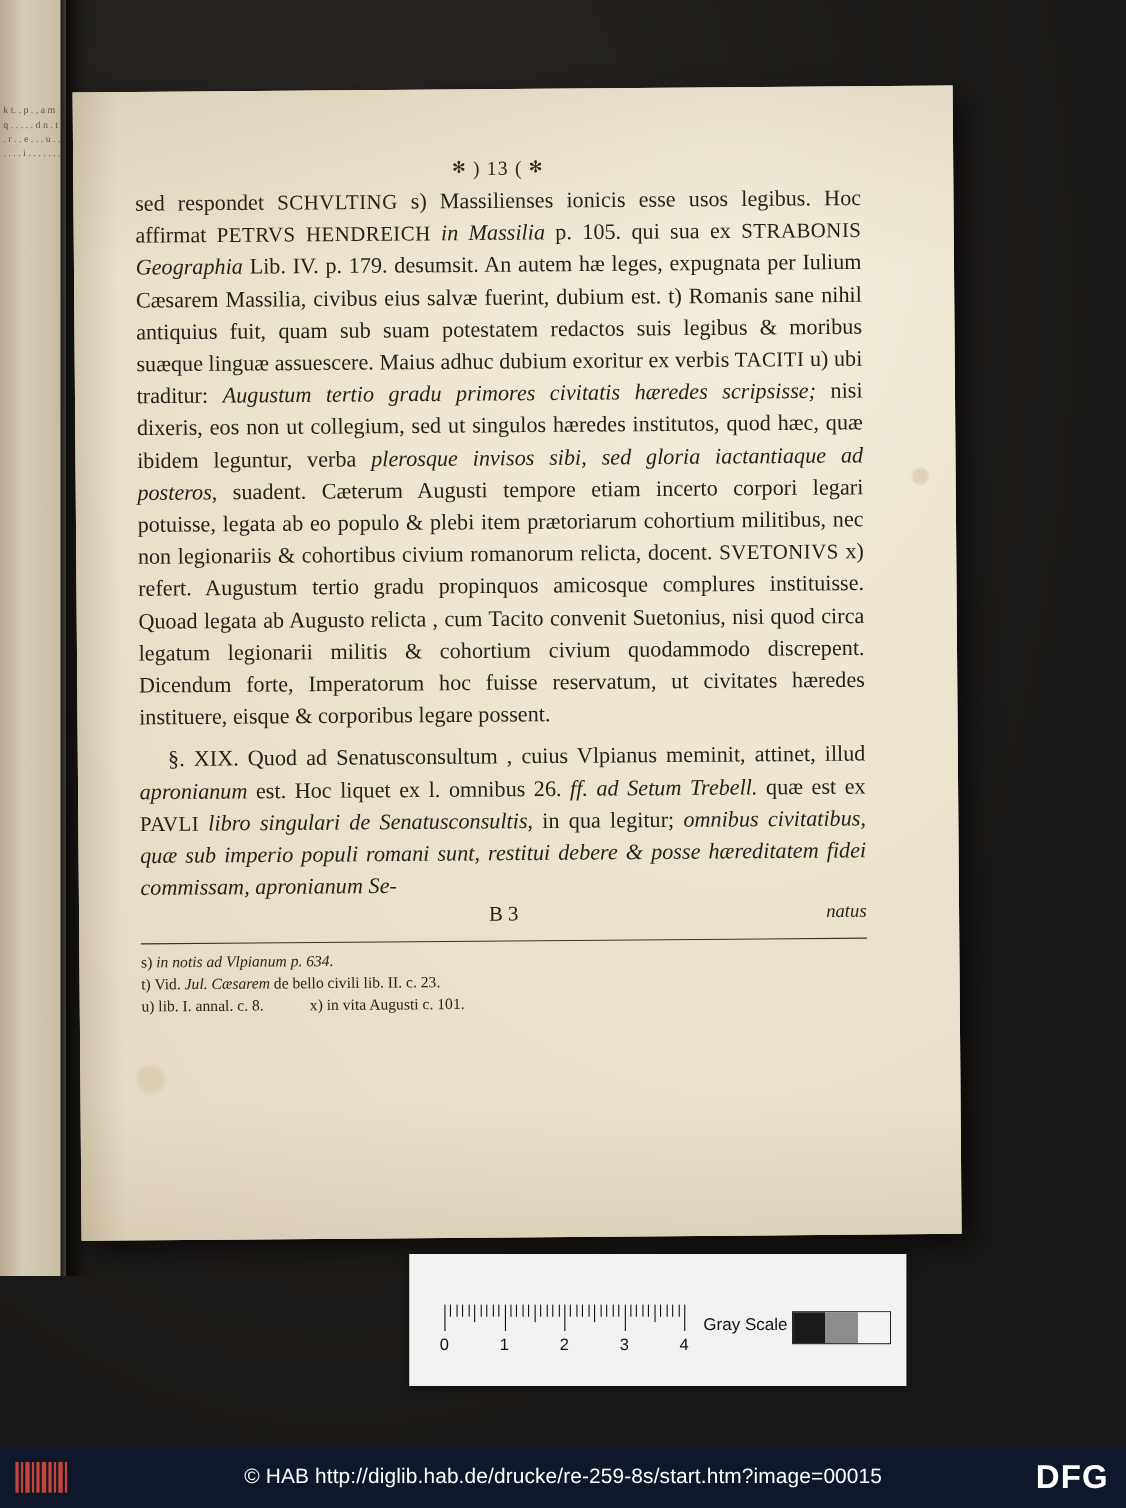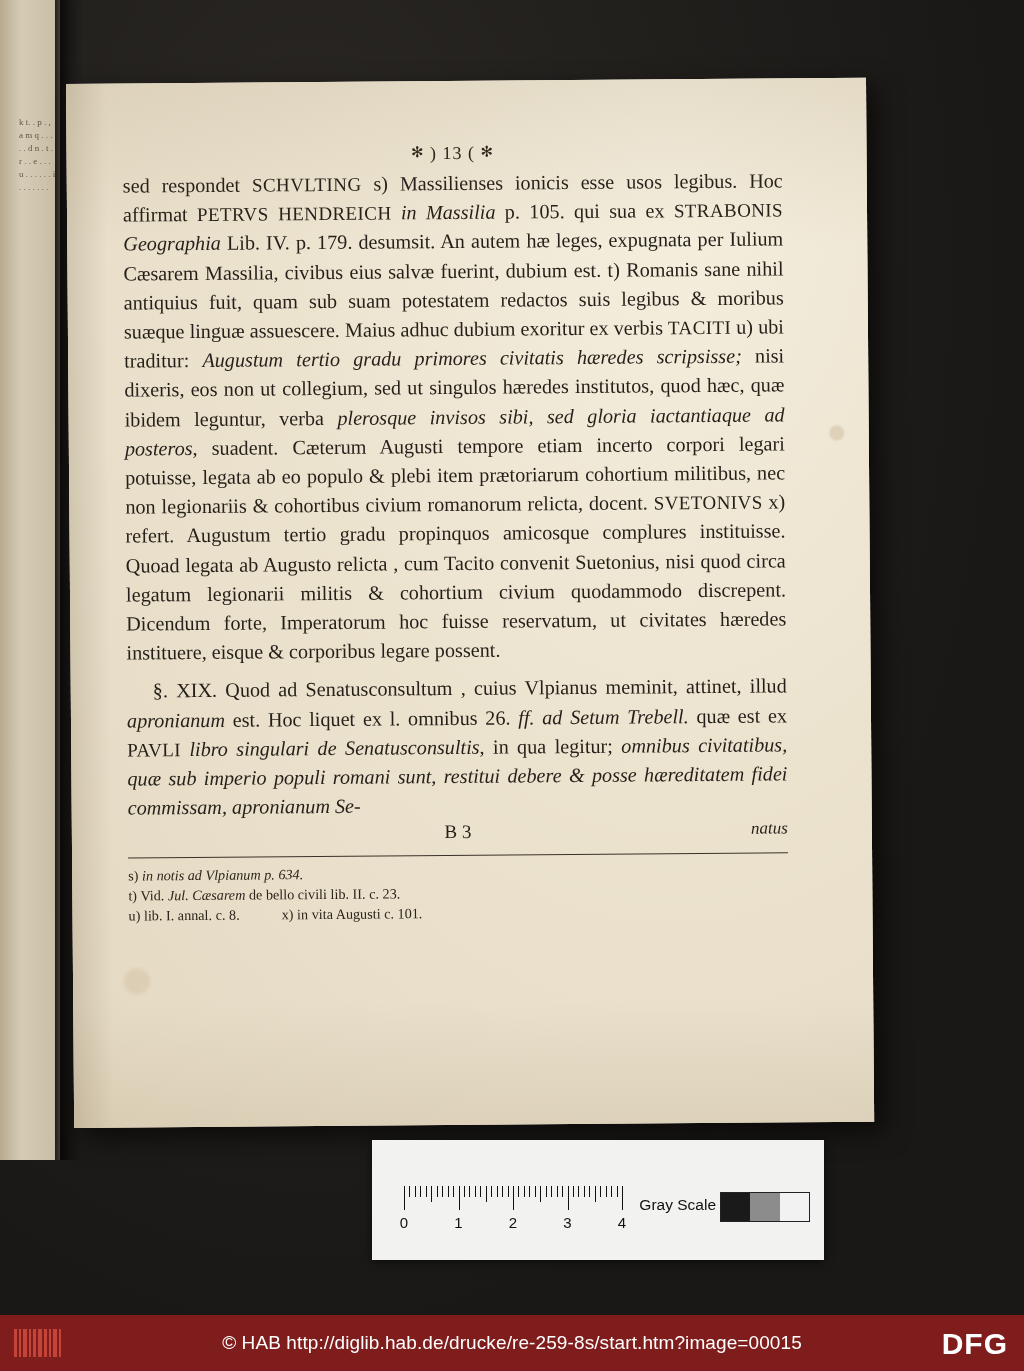--- a/index.html
+++ b/index.html
@@ -227,21 +227,21 @@
   }
   #grayscale-patches div { flex: 1 1 0; }
 
   
   #bottom-bar {
     position: absolute;
     left: 0;
     bottom: 0;
     width: 1024px;
     height: 56px;
-    background: #7f1d1d;
+    background: #0f172a;
     color: #fff;
   }
   #copyright {
     position: absolute;
     left: 0; right: 0; top: 0; bottom: 0;
     display: flex;
     align-items: center;
     justify-content: center;
     font-family: "Liberation Sans", sans-serif;
     font-size: 19px;
@@ -275,21 +275,21 @@
   }
   #barcode i:nth-child(2n) { width: 2px; }
   #barcode i:nth-child(3n) { width: 4px; }
 </style>
 </head>
 <body>
 
 <div id="backdrop"></div>
 
 <div id="facing-page">
-  <div class="ftext" style="top:116px;margin-left:16px;">k t. . p . , a m q . . . . . d n . t . r . . e . . . u . . . . . . i . . . . . . .</div>
+  <div class="ftext" style="top:94px;">k t. . p . , a m q . . . . . d n . t . r . . e . . . u . . . . . . i . . . . . . .</div>
 </div>
 <div id="binding-shadow"></div>
 
 <div id="page">
   <div id="page-inner">
 
     <div class="pg-head">
       <span class="orn">✻</span>
       <span>)</span>
       <span class="num">13</span>

